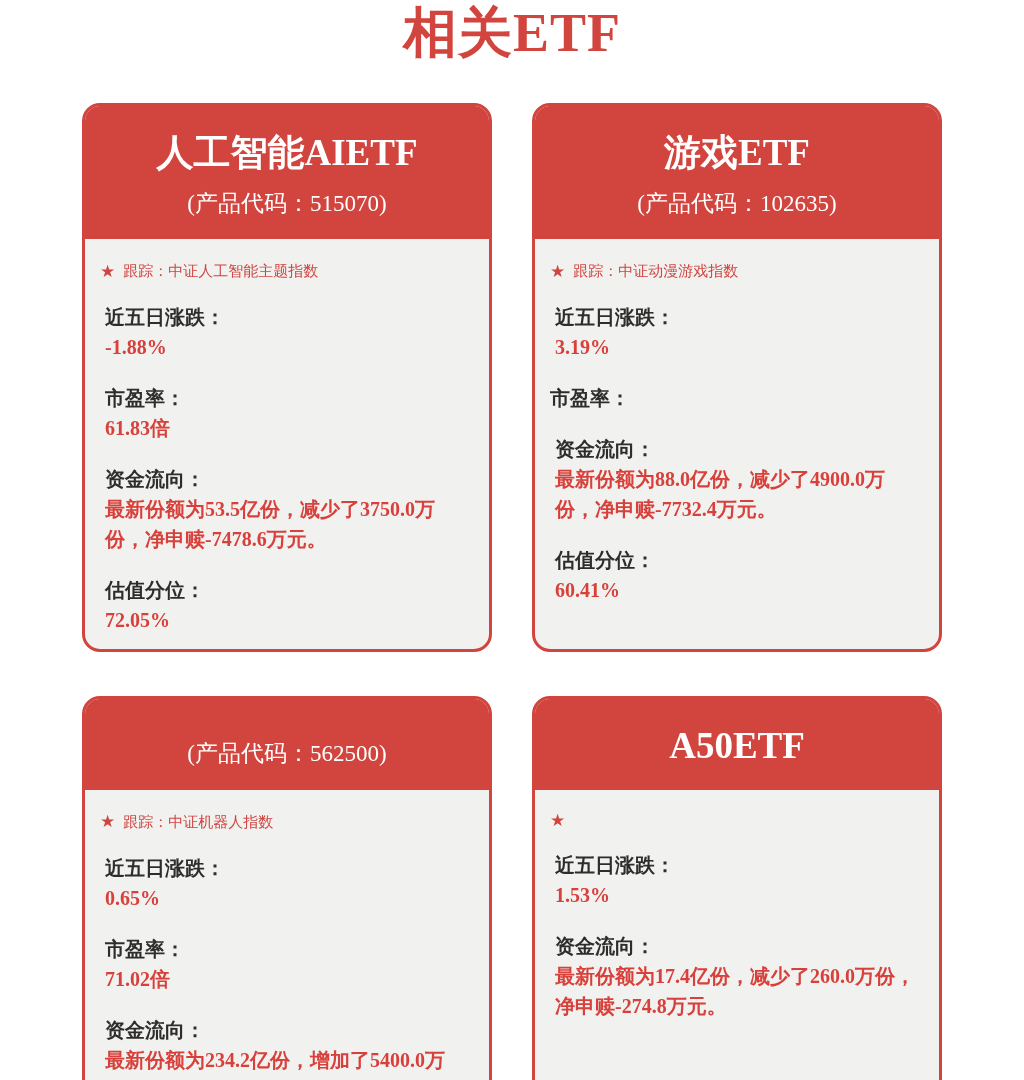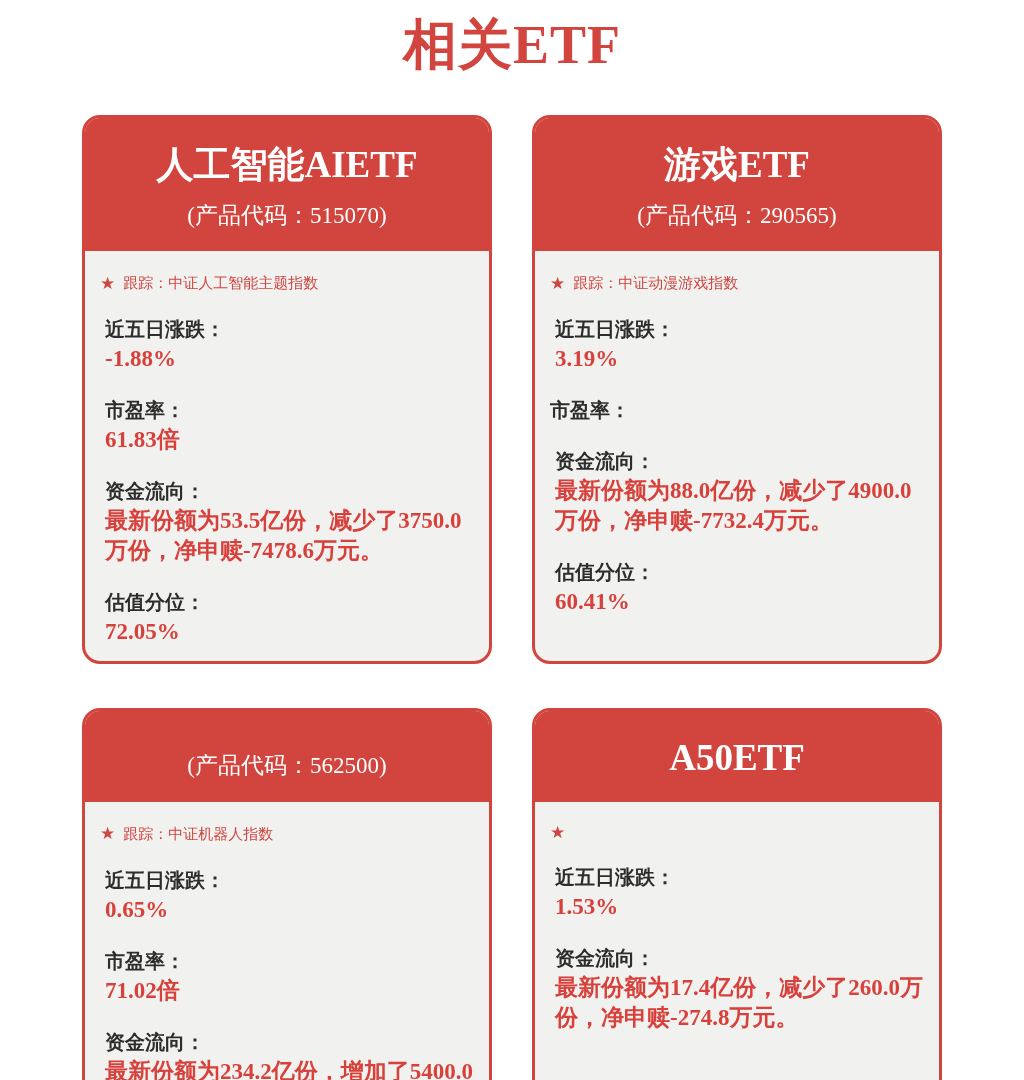--- a/index.html
+++ b/index.html
@@ -6,21 +6,21 @@
   html, body { margin: 0; padding: 0; }
   body {
     width: 1024px;
     height: 1080px;
     background: #ffffff;
     font-family: "Liberation Sans", sans-serif;
     overflow: hidden;
   }
   .page-title {
     margin: 0;
-    padding-top: 14px;
+    padding-top: 2px;
     text-align: center;
     font-family: "Liberation Serif", serif;
     font-weight: bold;
     font-size: 54px;
     line-height: 1.15;
     color: #d2443e;
     letter-spacing: 1px;
   }
   .cards {
     display: grid;
@@ -82,21 +82,21 @@
     white-space: nowrap;
     font-size: 20px;
     font-weight: bold;
     color: #2d2d2d;
     line-height: 30px;
   }
   .stat-value {
     flex: 1 1 auto;
     margin-left: 5px;
     font-family: "Liberation Serif", serif;
-    font-size: 23px;
+    font-size: 20px;
     font-weight: bold;
     color: #d8413b;
     line-height: 30px;
   }
 </style>
 </head>
 <body>
 
 <h1 class="page-title">相关ETF</h1>
 
@@ -126,21 +126,21 @@
         <div class="stat-row">
           <span class="stat-label">估值分位：</span>
           <span class="stat-value">72.05%</span>
         </div>
       </div>
   </div>
 
   <div class="card">
     <div class="card-header">
       <div class="card-title">游戏ETF</div>
-      <div class="card-code">(产品代码：290565)</div>
+      <div class="card-code">(产品代码：102635)</div>
     </div>
     <div class="card-body">
       <div class="tracking">
         <span class="star">★</span>
         <span>跟踪：中证动漫游戏指数</span>
       </div>
     <div class="stat-row">
           <span class="stat-label">近五日涨跌：</span>
           <span class="stat-value">3.19%</span>
         </div>

